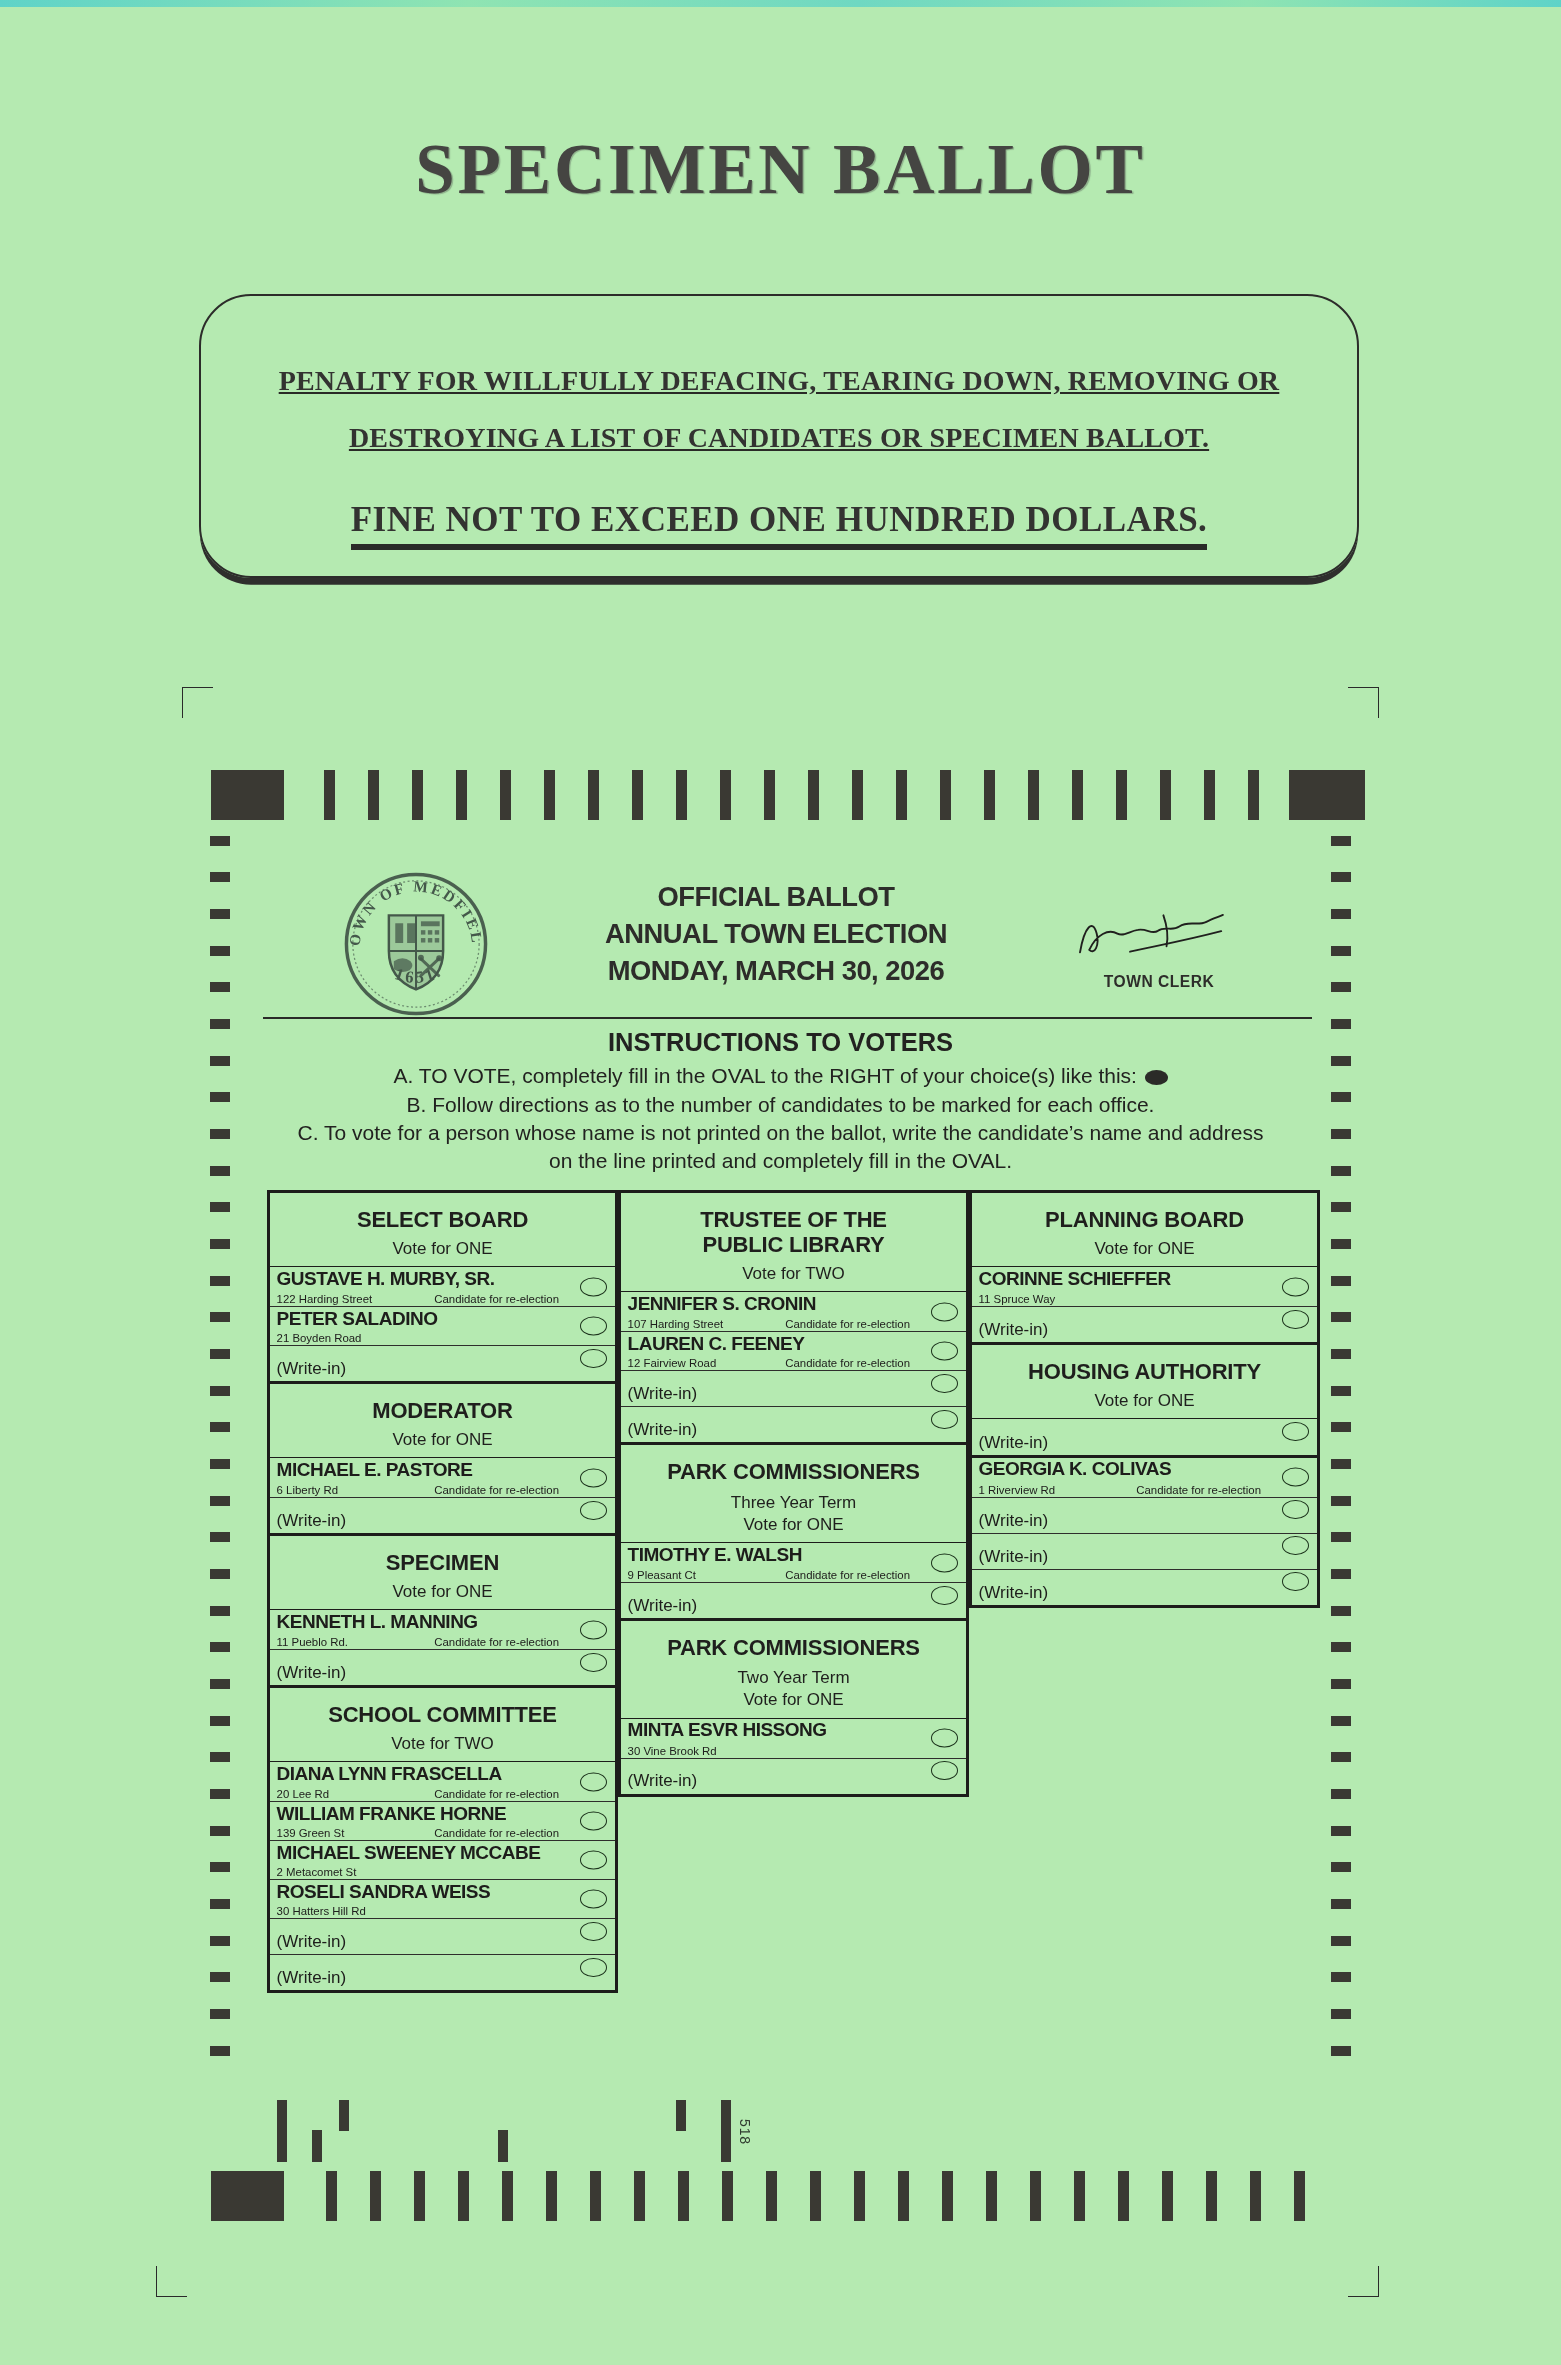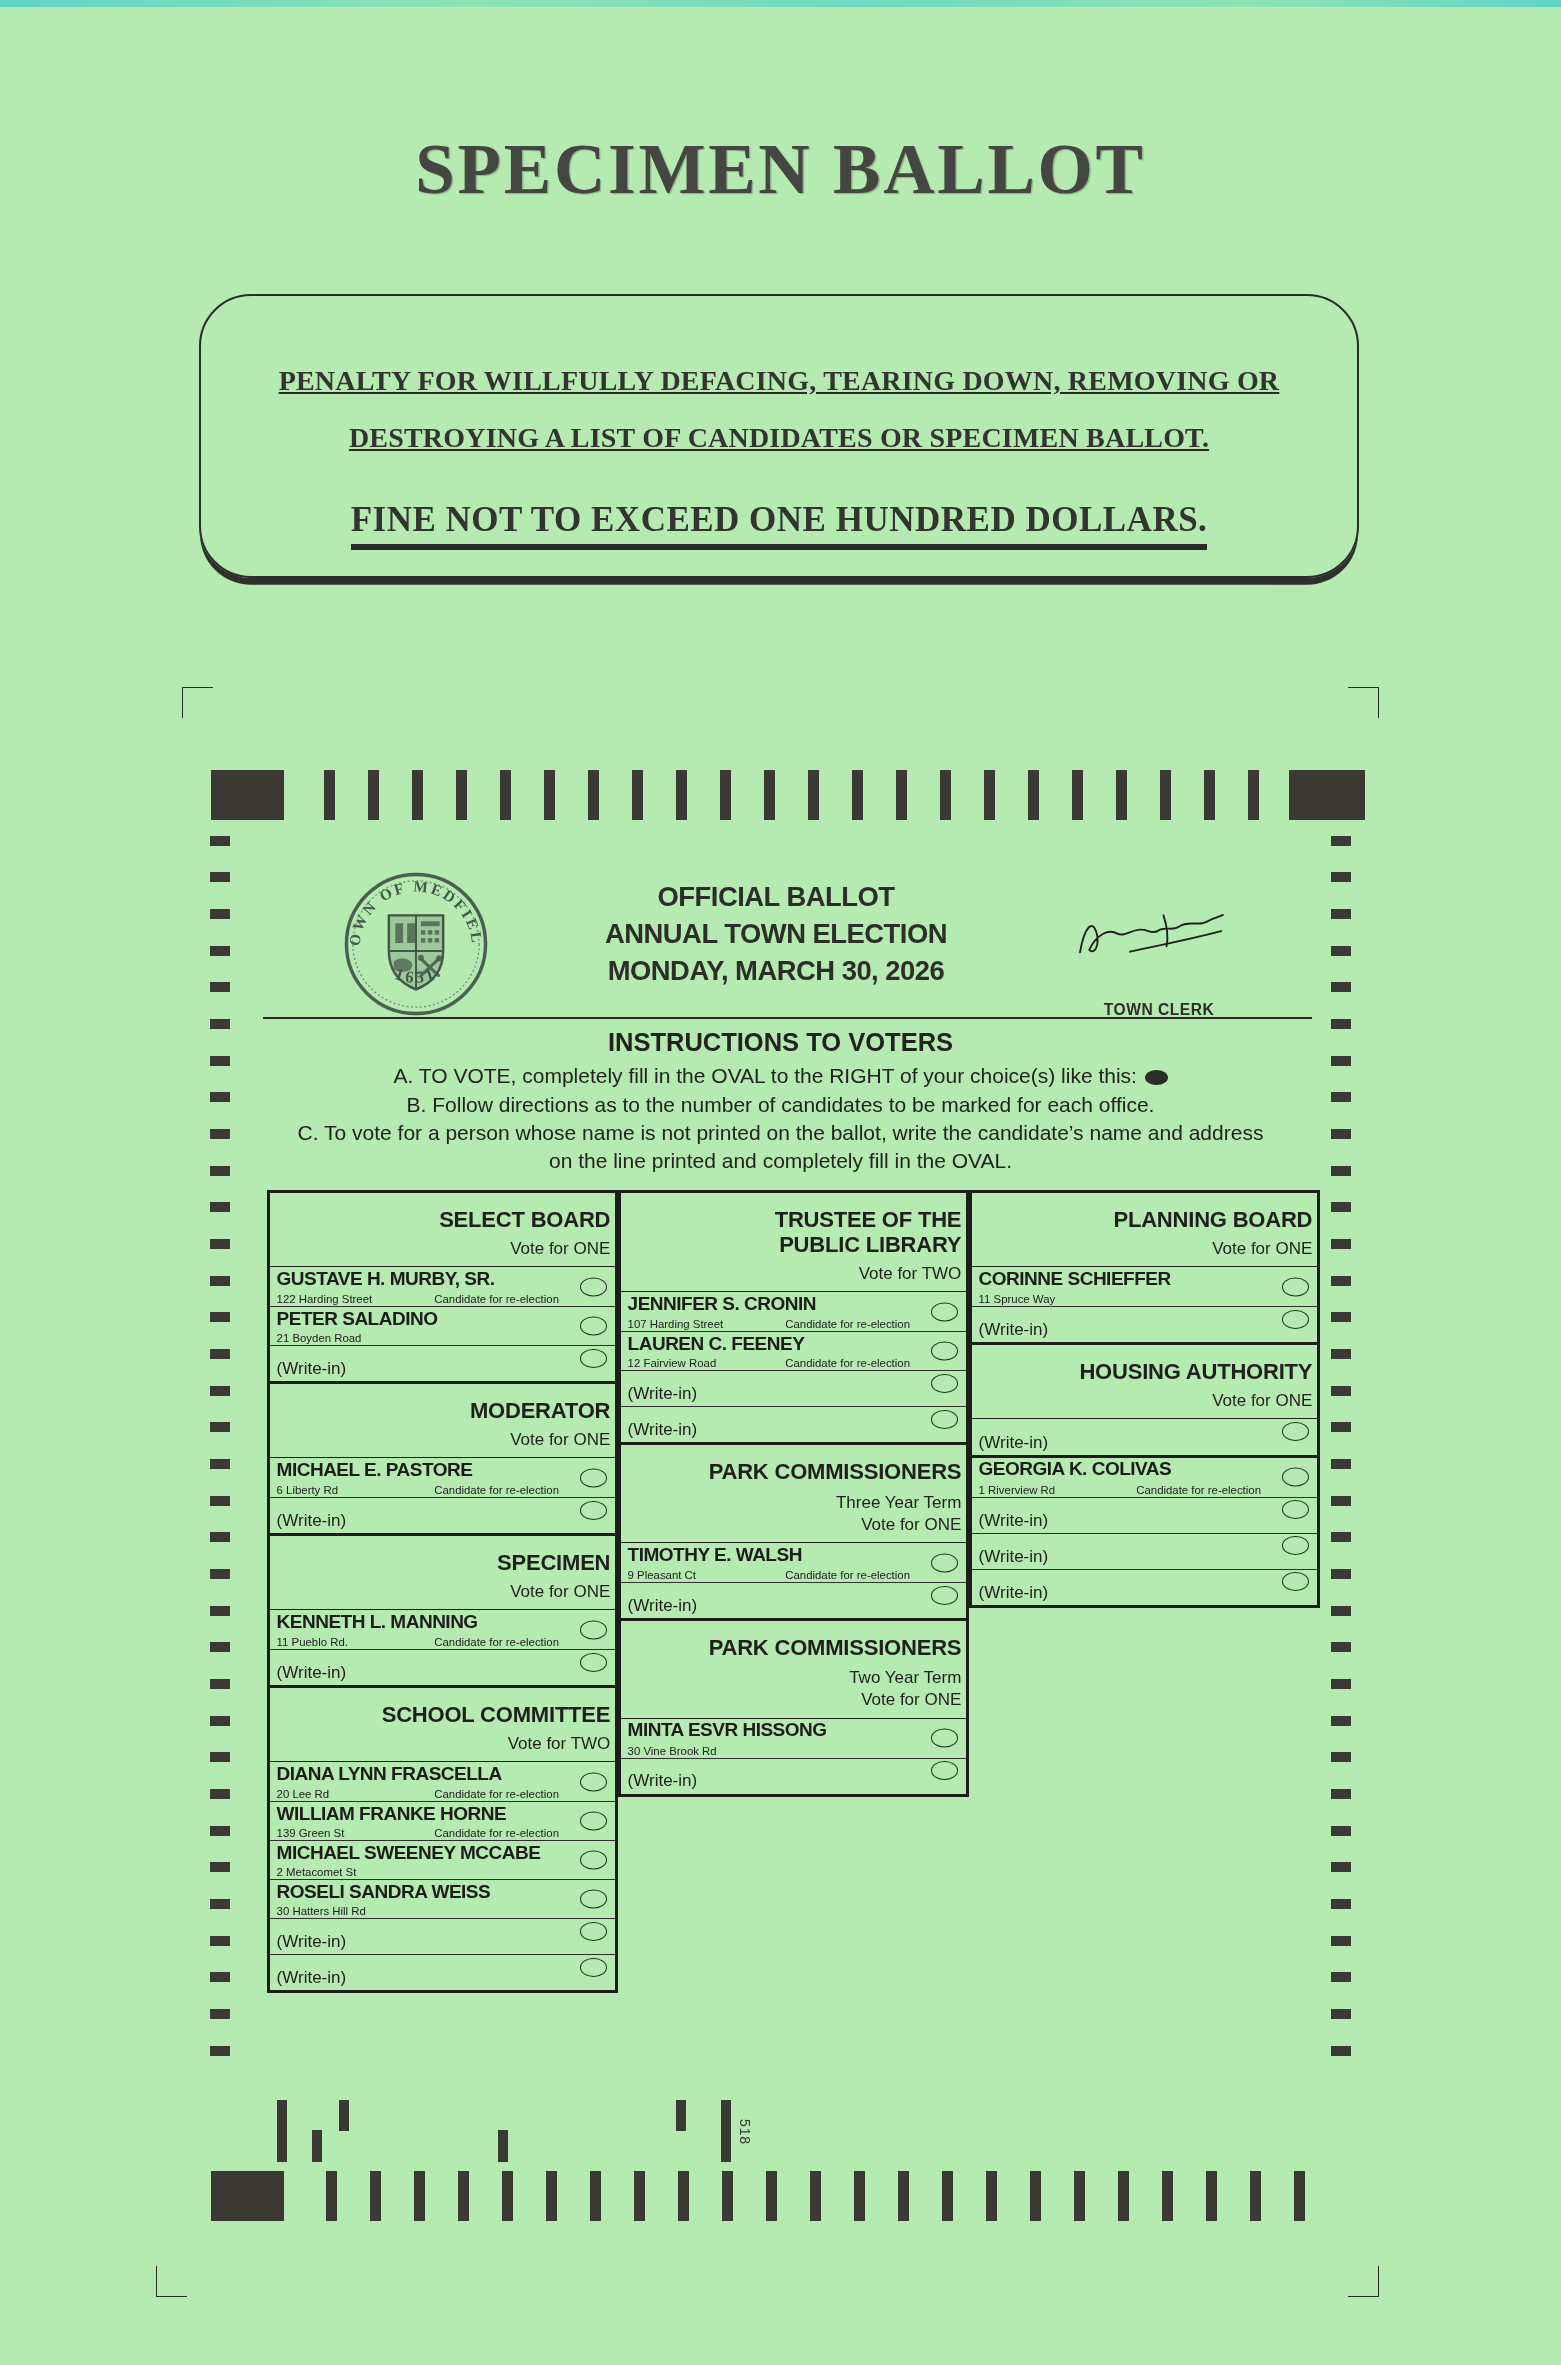--- a/index.html
+++ b/index.html
@@ -55,21 +55,21 @@
   
   #town-seal{position:absolute; left:342px; top:870px;}
   #header-lines{
     position:absolute; left:492px; top:879px; width:568px;
     text-align:center; font-size:27.4px; font-weight:bold; line-height:1.35;
     color:#2d2d2a; letter-spacing:-0.5px;
   }
   #town-clerk-signature{position:absolute; left:1072px; top:902px; transform:rotate(-4deg);}
   #town-clerk-label{
     position:absolute; left:1088px; top:973px; width:142px; text-align:center;
-    font-size:15.6px; font-weight:bold; letter-spacing:0.5px; color:#2d2d2a;margin-top:28px;
+    font-size:15.6px; font-weight:bold; letter-spacing:0.5px; color:#2d2d2a;
   }
   #header-rule{position:absolute; left:263px; top:1017px; width:1049px; height:2.4px; background:#2a2a28;}
 
   
   .instr{position:absolute; left:142px; width:1277px; text-align:center; color:#222220;}
   #instructions-title{top:1028px; font-size:25.5px; font-weight:bold;}
   #instruction-line-a{top:1064px; font-size:21px;}
   #instruction-line-b{top:1093px; font-size:21px;}
   #instruction-line-c1{top:1121px; font-size:21px;}
   #instruction-line-c2{top:1149px; font-size:21px;}
@@ -79,21 +79,21 @@
   }
 
   
   #ballot-columns{
     position:absolute; left:267px; top:1190px; width:1053px;
     display:flex; align-items:flex-start;
   }
   .ballot-column{width:351px; flex:0 0 351px;}
   .office-section{border:3.3px solid var(--rule,#1d1d1b); background:transparent;}
   .office-section + .office-section{margin-top:-3.3px;}
-  .office-head{padding:14px 4.7px 7.6px; text-align:right; border-bottom:0.9px solid var(--rule,#1d1d1b);}
+  .office-head{padding:14px 4.7px 7.6px; text-align:center; border-bottom:0.9px solid var(--rule,#1d1d1b);}
   .office-title{font-size:22px; font-weight:bold; line-height:1.14; color:#1f1f1d; letter-spacing:-0.2px;}
   .office-term{font-size:17px; margin-top:8.5px; color:#1f1f1d;}
   .office-vote{font-size:17px; margin-top:6.6px; color:#1f1f1d;}
   .office-term + .office-vote{margin-top:1.9px;}
   .brow + .brow{border-top:0.9px solid #2e2e2c;}
   .cand-row{position:relative; height:39px;}
   .cand-name{
     position:absolute; left:6.6px; top:0.5px; font-size:19px; font-weight:bold;
     letter-spacing:-0.5px; white-space:nowrap; color:#1d1d1b;
   }

